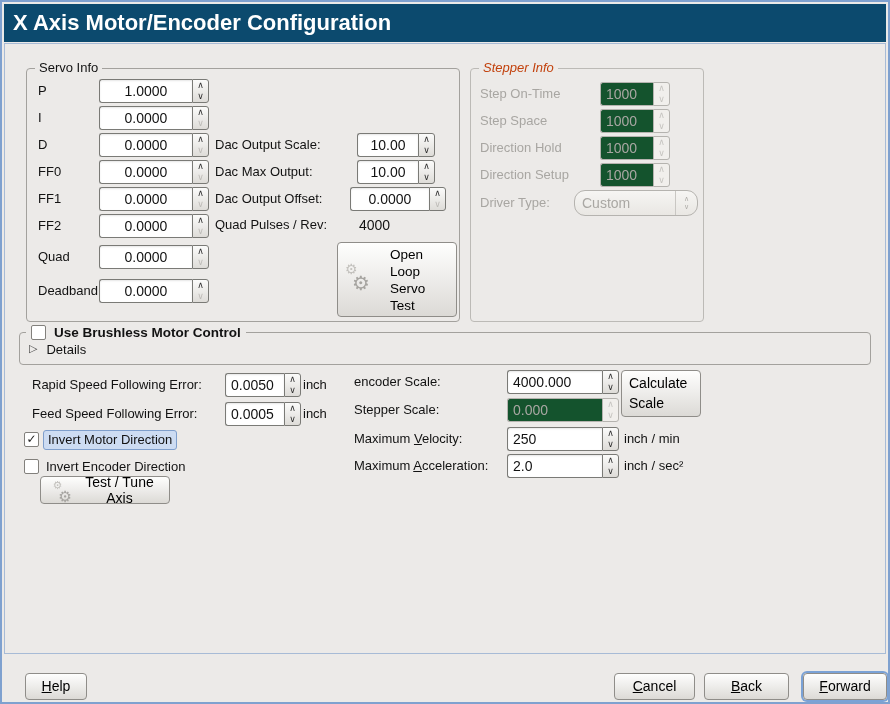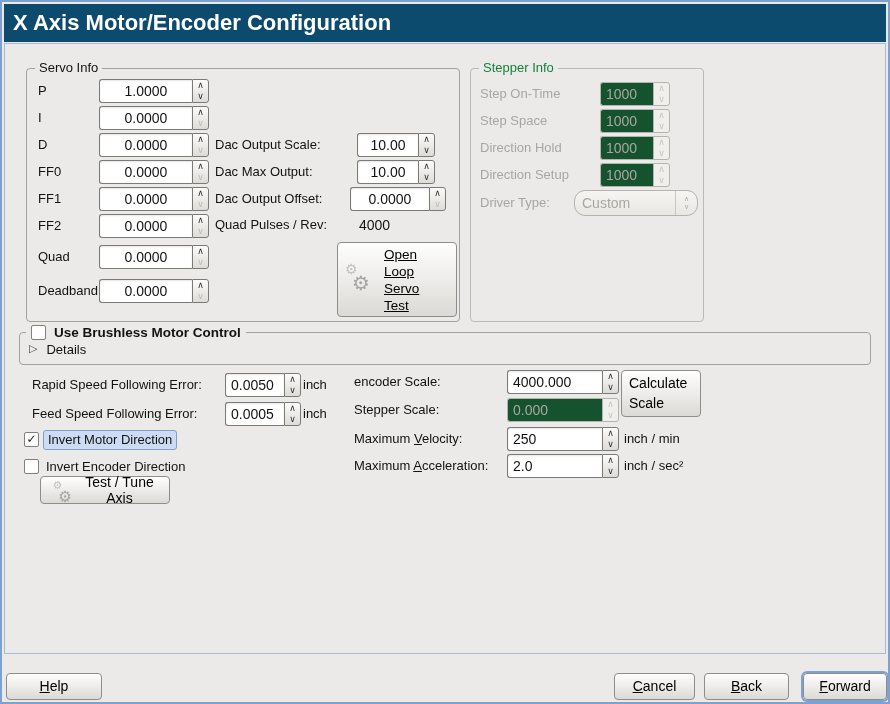--- a/index.html
+++ b/index.html
@@ -8,21 +8,21 @@
     font-family:"Liberation Sans","DejaVu Sans",sans-serif;font-size:13px;color:#121212;}
   .titlebar{position:absolute;left:2px;top:2px;right:2px;height:38px;background:#0c4a6e;
     color:#ffffff;font-weight:bold;font-size:22px;line-height:38px;padding-left:9px;}
   .content-frame{position:absolute;left:2px;top:41px;right:2px;bottom:48px;
     border:1px solid #a7bbd6;background:#eceae8;}
 
   
   .frame{position:absolute;border:1px solid #a3a19d;border-radius:4px;}
   .frame.disabled{border-color:#bcbab6;}
   .frame-title{position:absolute;top:-9px;left:8px;background:#eceae8;padding:0 4px;font-size:13px;}
-  .frame.disabled .frame-title{color:#15803d;}
+  .frame.disabled .frame-title{color:#c2410c;font-style:italic;}
   .legend-row{position:absolute;top:-10px;left:6px;background:#eceae8;padding:0 5px;
     display:flex;align-items:center;gap:8px;height:18px;}
   .bold-label{font-weight:bold;font-size:13.5px;}
 
   .lbl{position:absolute;height:24px;line-height:24px;white-space:nowrap;}
   .lbl.disabled{color:#a8a6a2;}
   .unit{position:absolute;height:24px;line-height:24px;white-space:nowrap;}
   .static-val{position:absolute;height:24px;line-height:24px;font-size:14px;}
 
   
@@ -53,21 +53,21 @@
     font-size:7px;line-height:8px;}
   .combo .cbtn .up::before{content:"\2227";}
   .combo .cbtn .dn::before{content:"\2228";}
 
   
   .btn{position:absolute;box-sizing:border-box;border:1px solid #8f8d89;border-radius:4px;
     background:linear-gradient(#fefefd,#efeeec 45%,#dcdad6);font-size:14px;color:#000;
     text-align:center;cursor:default;}
   .btn.footer-btn{height:27px;line-height:24px;}
   .btn.default{box-shadow:0 0 0 2px #7ba2d6;}
-  .btn.olst{display:flex;align-items:center;gap:10px;padding:4px 6px;text-align:left;text-decoration:underline;}
+  .btn.olst{display:flex;align-items:center;gap:16px;padding:4px 6px;text-align:left;}
   .olst-text{width:52px;font-size:13.5px;line-height:17px;}
   .btn.calc{text-align:left;padding:2px 7px;line-height:20px;}
   .btn.testtune{display:flex;align-items:center;gap:5px;padding:2px 8px;height:28px;}
 
   
   .gears{position:relative;width:30px;height:36px;flex:none;}
   .gears .g1::before{content:"\2699";position:absolute;left:1px;top:-1px;font-size:14px;color:#c3c1bd;
     font-family:"DejaVu Sans",sans-serif;}
   .gears .g2::before{content:"\2699";position:absolute;left:8px;top:9px;font-size:20px;color:#a6a4a0;
     font-family:"DejaVu Sans",sans-serif;}
@@ -316,17 +316,17 @@
   <div class="focus-lbl" style="left:41px;top:428px">Invert Motor Direction</div>
 
   <span class="cb abs" style="left:22px;top:457px"></span>
   <div class="lbl" style="left:44px;top:453px">Invert Encoder Direction</div>
 
   <div class="btn testtune" style="left:38px;top:474px;width:130px">
     <span class="gears sm"><span class="g1"></span><span class="g2"></span></span>
     <span>Test / Tune Axis</span>
   </div>
 
-  <div class="btn footer-btn" style="left:4px;top:671px;width:96px"><u>H</u>elp</div>
+  <div class="btn footer-btn" style="left:23px;top:671px;width:62px"><u>H</u>elp</div>
   <div class="btn footer-btn" style="left:612px;top:671px;width:81px"><u>C</u>ancel</div>
   <div class="btn footer-btn" style="left:702px;top:671px;width:85px"><u>B</u>ack</div>
   <div class="btn footer-btn default" style="left:801px;top:671px;width:84px"><u>F</u>orward</div>
 </div>
 
 </body></html>

